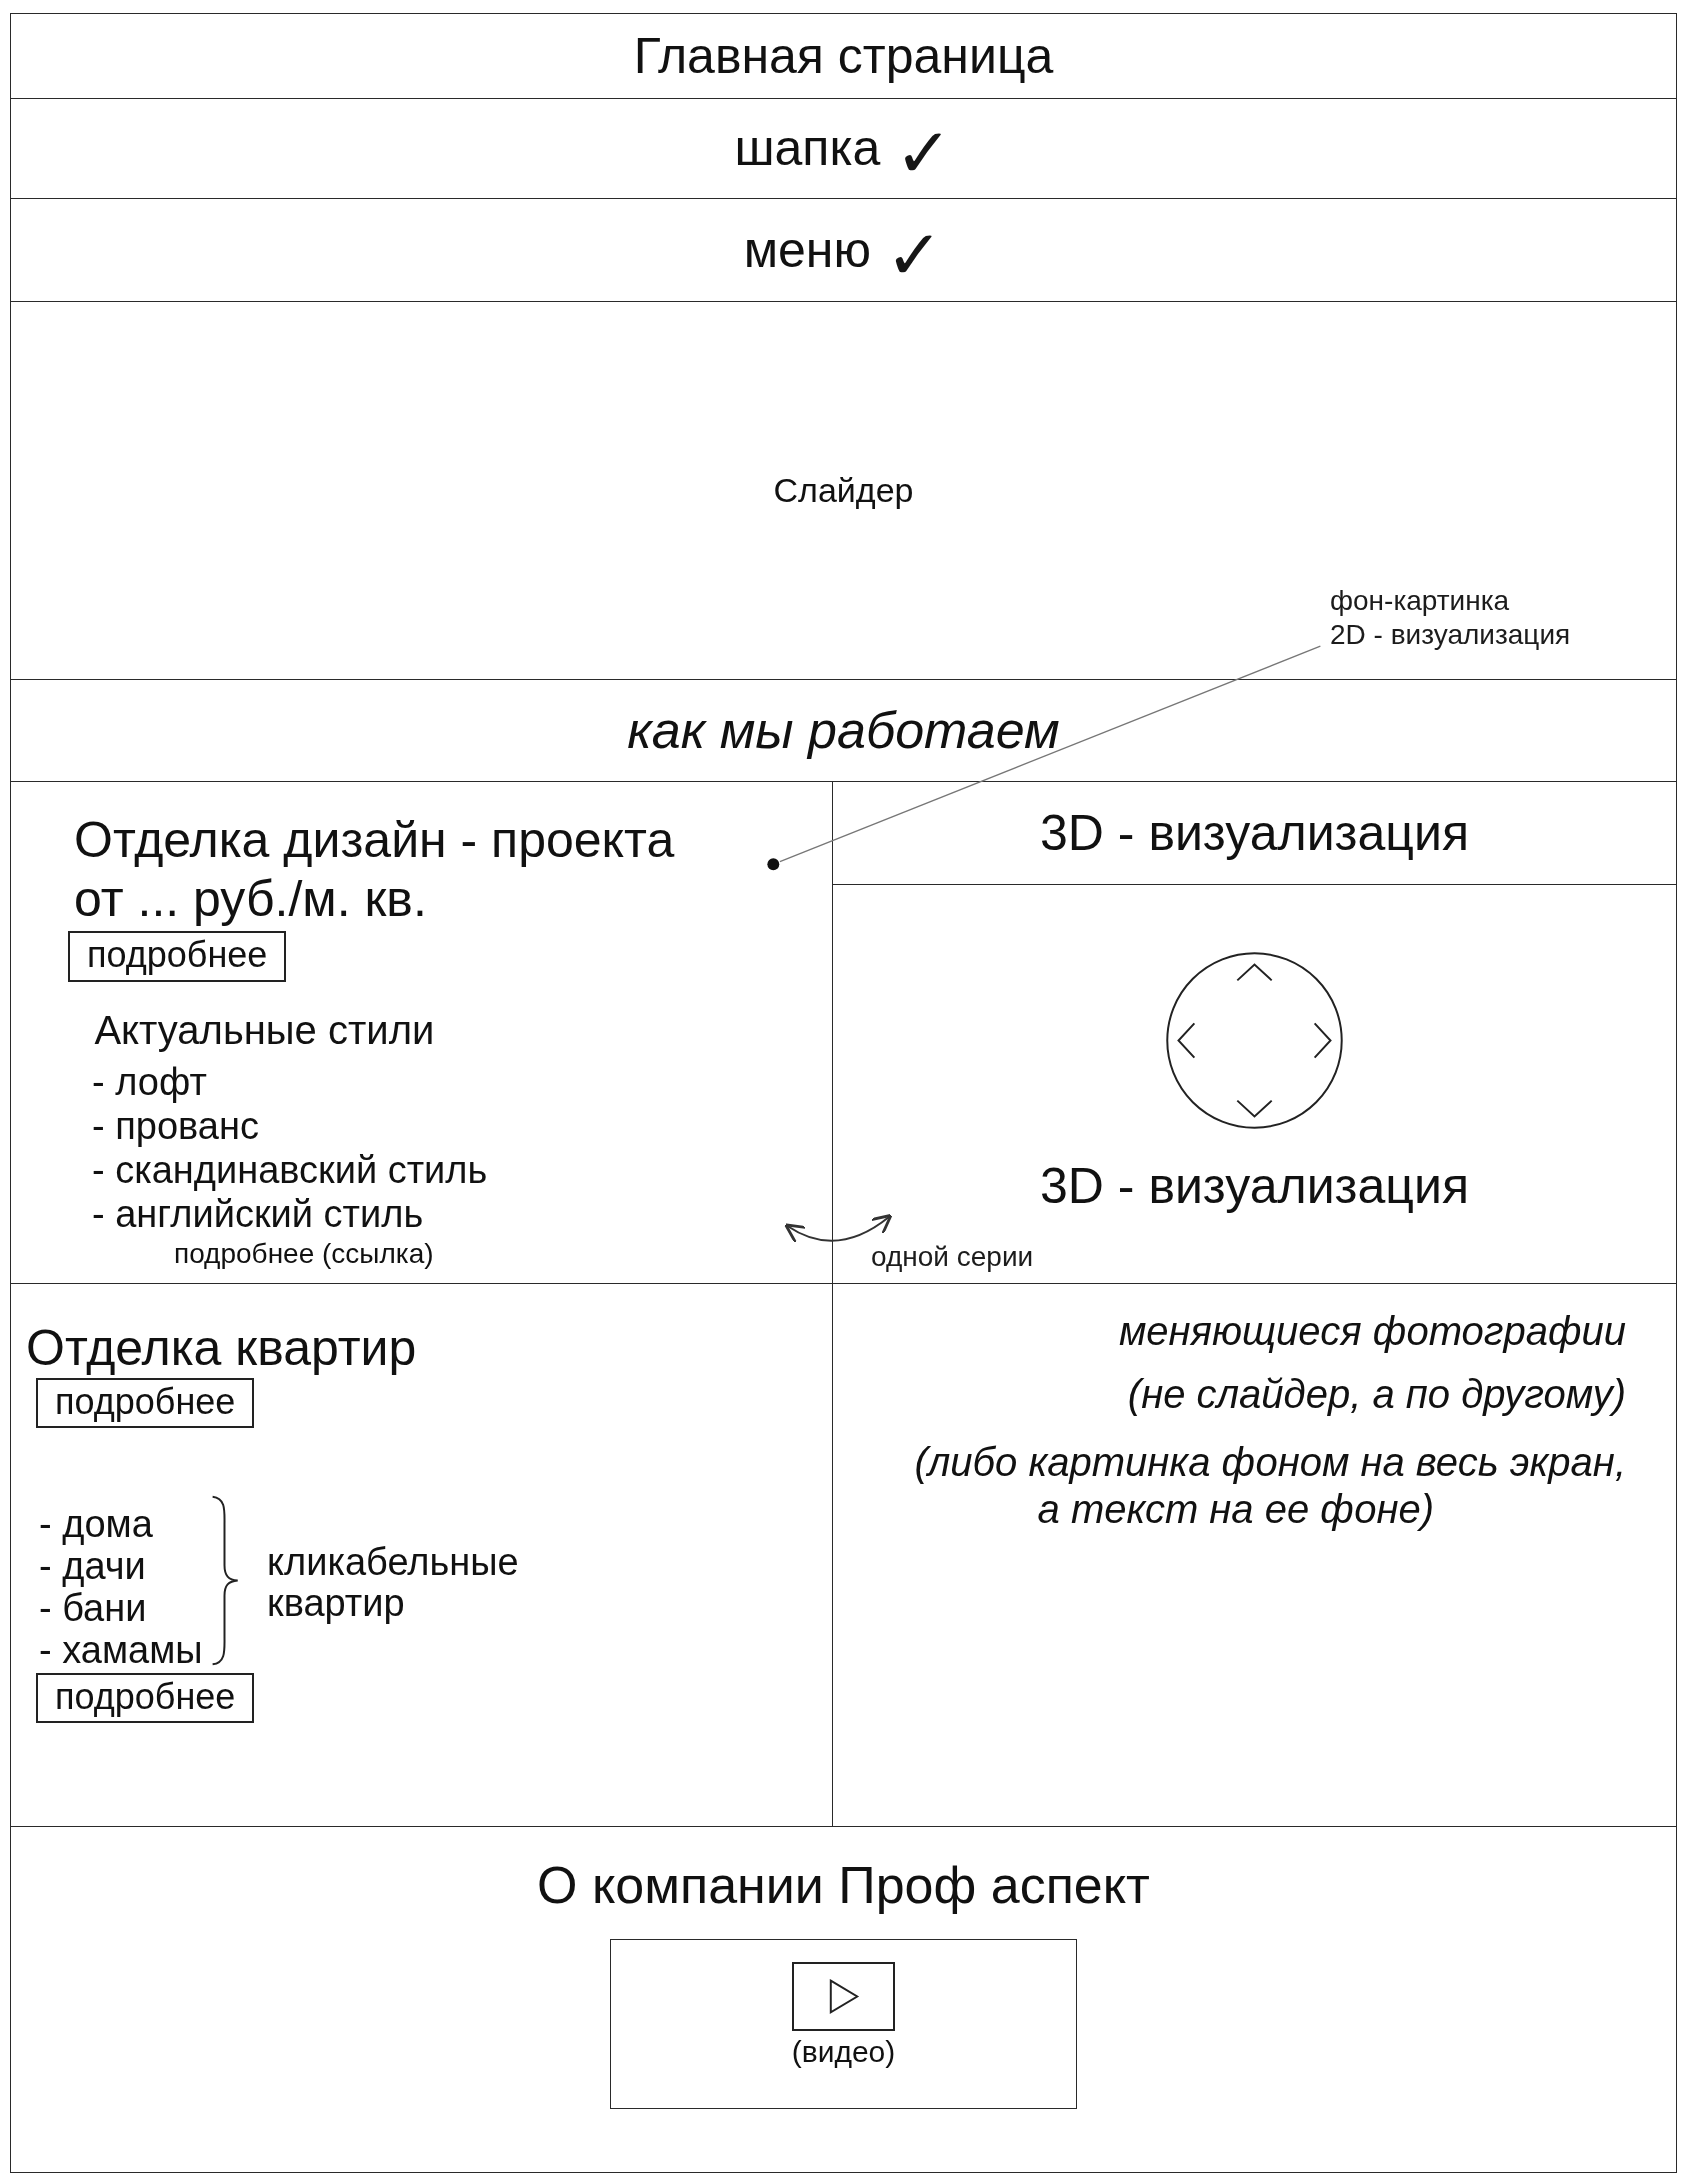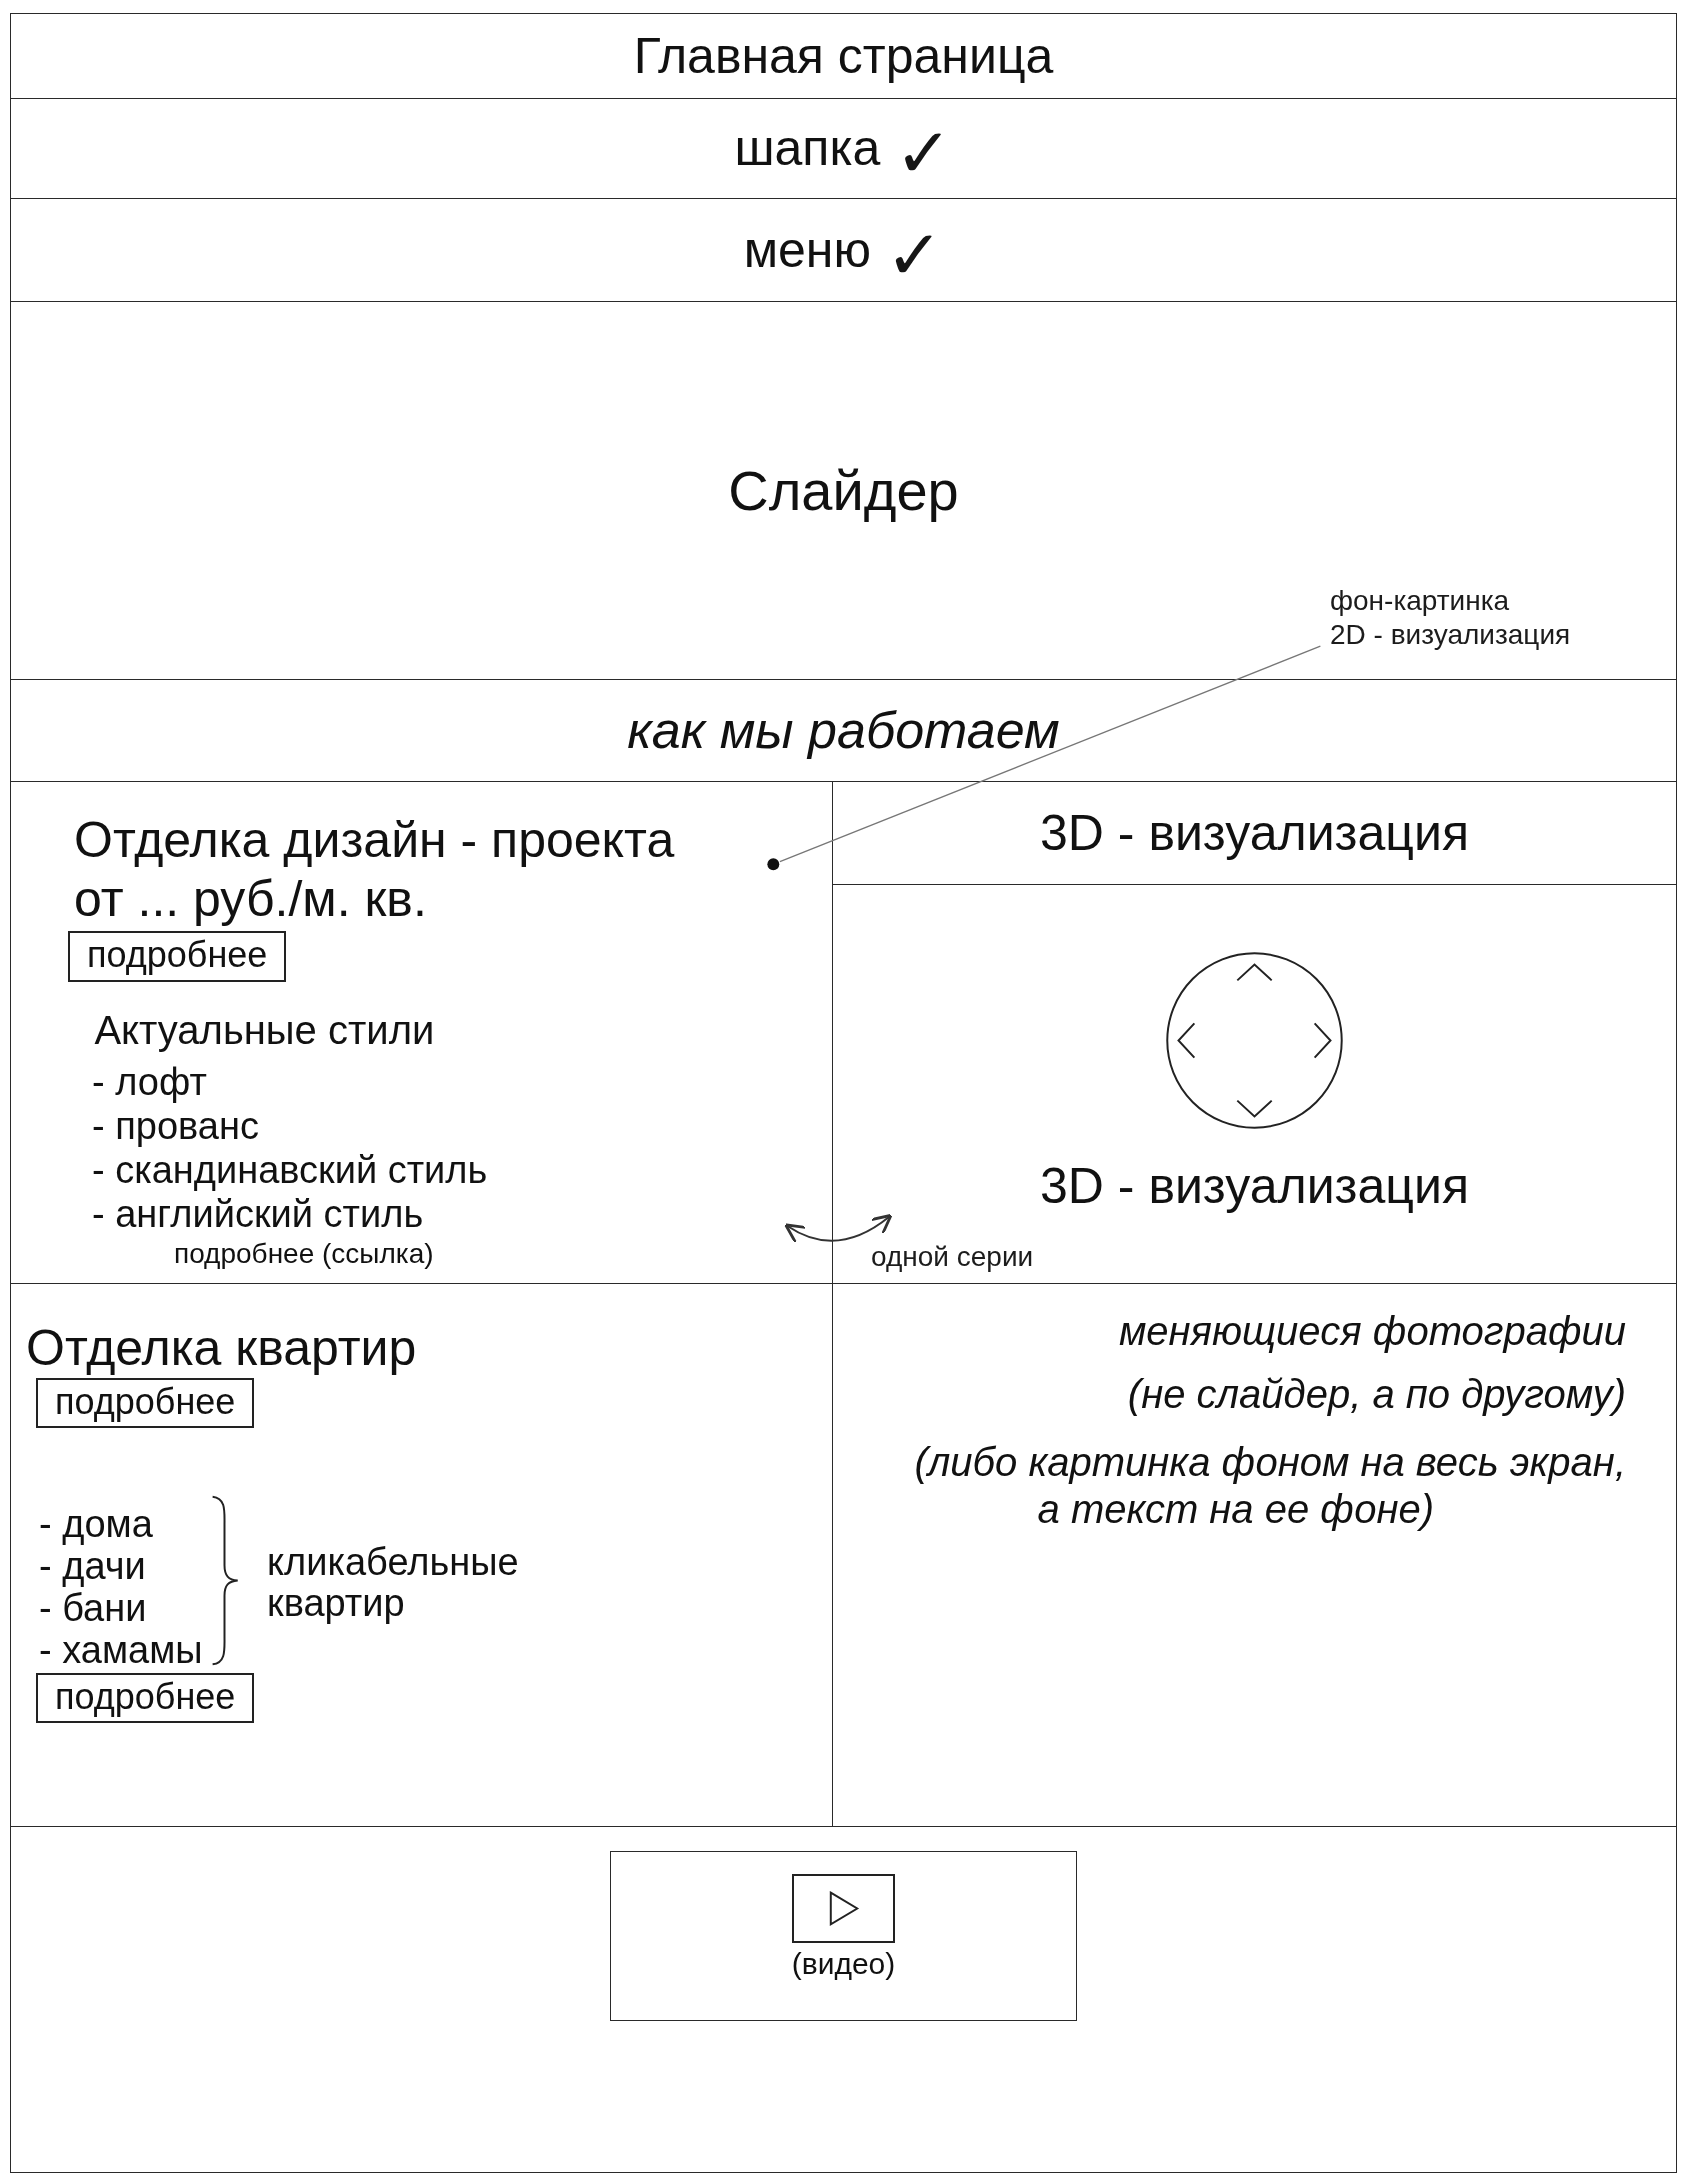--- a/index.html
+++ b/index.html
@@ -33,21 +33,21 @@
   .r-check   { height: 100px; font-size: 50px; }
   .r-check.menu { height: 103px; }
   .check {
     font-size: 69px;
     margin-left: 14.5px;
     position: relative;
     top: 5.3px;
     font-weight: 400;
     color: #161616;
   }
-  .r-slider  { height: 378px; font-size: 56px; position: relative; }
+  .r-slider  { height: 378px; font-size: 34px; position: relative; }
   .r-how     { height: 102px; font-size: 52px; font-style: italic; }
 
   .section {
     box-sizing: border-box;
     border-bottom: 1.3px solid #2a2a2a;
     display: flex;
     flex: 0 0 auto;
   }
   .sec-a { height: 502px; }
   .sec-b { height: 543px; }
@@ -239,20 +239,21 @@
 
       <div class="cell right photos-cell">
         <div class="pn1">меняющиеся фотографии</div>
         <div class="pn2">(не слайдер, а по другому)</div>
         <div class="pn3">(либо картинка фоном на весь экран,</div>
         <div class="pn4">а текст на ее фоне)</div>
       </div>
     </div>
 
     <div class="row r-about">
+      <div class="about-h">О компании Проф аспект</div>
       <div class="video-box">
         <div class="play-btn">
           <svg width="32" height="37" viewBox="0 0 48 56">
             <polygon points="4,4 44,28 4,52" fill="none" stroke="#222" stroke-width="3"></polygon>
           </svg>
         </div>
         <div class="video-label">(видео)</div>
       </div>
     </div>
 

